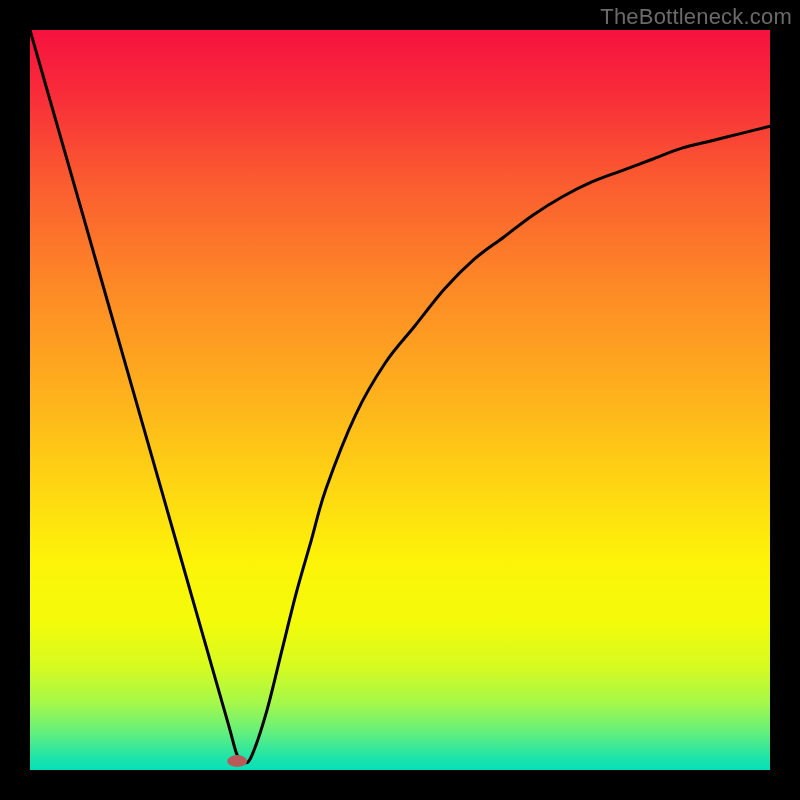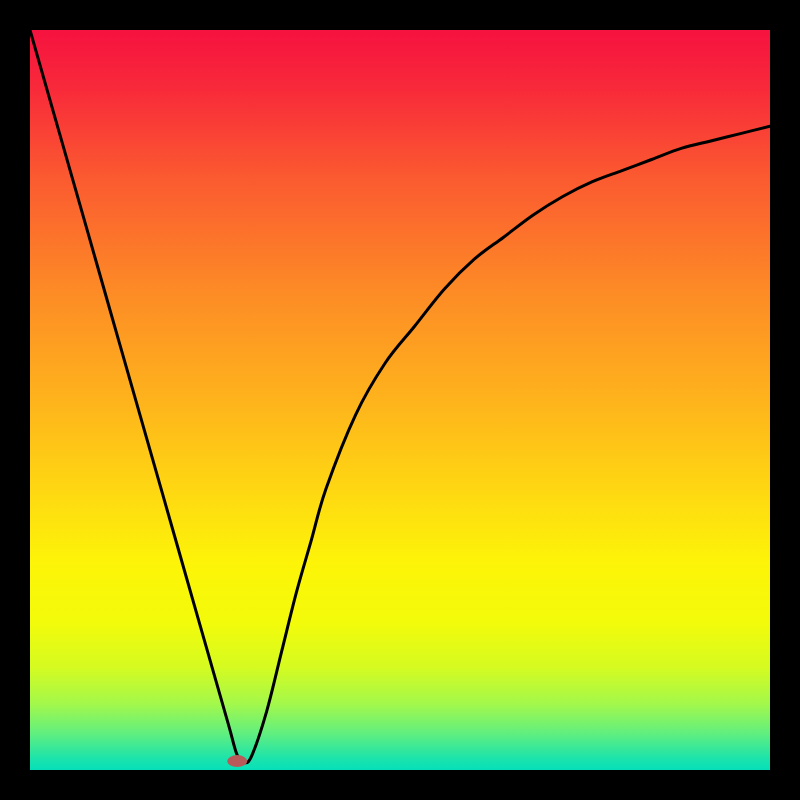--- a/index.html
+++ b/index.html
@@ -59,13 +59,14 @@
             <stop offset="95%" stop-color="#62ef7e"></stop>
             <stop offset="98.5%" stop-color="#1be3ac"></stop>
             <stop offset="100%" stop-color="#06dfba"></stop>
           </linearGradient>
       </defs>
       <rect id="bg-rect" x="0" y="0" width="740" height="740" fill="url(#bg-grad)"></rect>
       <path id="curve-path" d="M 0 0 C 2.466666666666667 8.633333333333326 9.866666666666667 34.53333333333329 14.8 51.799999999999955 C 19.733333333333334 69.06666666666662 24.666666666666668 86.33333333333336 29.6 103.60000000000002 C 34.53333333333333 120.86666666666669 39.46666666666667 138.1333333333333 44.4 155.39999999999998 C 49.33333333333333 172.66666666666666 54.266666666666666 189.93333333333337 59.2 207.20000000000005 C 64.13333333333334 224.46666666666673 69.06666666666666 241.73333333333335 74 259 C 78.93333333333334 276.26666666666665 83.86666666666666 293.53333333333336 88.8 310.8 C 93.73333333333333 328.06666666666666 98.66666666666667 345.3333333333333 103.60000000000001 362.59999999999997 C 108.53333333333335 379.8666666666666 113.46666666666667 397.1333333333333 118.4 414.4 C 123.33333333333334 431.66666666666663 128.26666666666665 448.93333333333334 133.2 466.2 C 138.13333333333333 483.46666666666664 143.06666666666666 500.73333333333335 148 518 C 152.93333333333334 535.2666666666667 157.86666666666667 552.5333333333333 162.8 569.8 C 167.73333333333335 587.0666666666666 172.66666666666666 604.3333333333334 177.6 621.6 C 182.53333333333333 638.8666666666667 188.7 660.45 192.4 673.4 C 196.10000000000002 686.3499999999999 197.33333333333334 690.6666666666666 199.8 699.3 C 202.26666666666668 707.9333333333333 204.73333333333335 719.6500000000001 207.20000000000002 725.2 C 209.66666666666669 730.75 212.13333333333333 732.6 214.6 732.6 C 217.06666666666666 732.6 218.3 733.8333333333334 222 725.2 C 225.7 716.5666666666667 231.86666666666667 698.0666666666666 236.8 680.8 C 241.73333333333335 663.5333333333333 246.66666666666669 641.3333333333334 251.60000000000002 621.6 C 256.53333333333336 601.8666666666667 261.46666666666664 580.9 266.4 562.4 C 271.3333333333333 543.9 276.26666666666665 527.8666666666667 281.2 510.6 C 286.1333333333333 493.33333333333337 288.6 479.76666666666665 296 458.8 C 303.4 437.83333333333337 315.73333333333335 405.7666666666667 325.6 384.8 C 335.4666666666667 363.8333333333333 345.3333333333333 347.79999999999995 355.2 332.99999999999994 C 365.06666666666666 318.19999999999993 374.93333333333334 308.3333333333333 384.8 296 C 394.6666666666667 283.6666666666667 404.53333333333336 270.1 414.40000000000003 259 C 424.2666666666667 247.9 434.1333333333333 238.03333333333336 444 229.40000000000003 C 453.8666666666667 220.7666666666667 463.73333333333335 214.60000000000005 473.6 207.20000000000005 C 483.4666666666667 199.80000000000004 493.33333333333337 191.78333333333333 503.20000000000005 185 C 513.0666666666667 178.21666666666667 522.9333333333333 172.05 532.8 166.5 C 542.6666666666666 160.95 552.5333333333333 156.01666666666662 562.4 151.69999999999993 C 572.2666666666667 147.38333333333324 582.1333333333333 144.2999999999999 592 140.5999999999999 C 601.8666666666667 136.89999999999992 611.7333333333333 133.2 621.6 129.5 C 631.4666666666667 125.80000000000001 641.3333333333334 121.4833333333333 651.2 118.39999999999998 C 661.0666666666667 115.31666666666665 670.9333333333334 113.46666666666665 680.8000000000001 111 C 690.6666666666667 108.53333333333335 700.5333333333333 106.06666666666668 710.4 103.60000000000002 C 720.2666666666667 101.13333333333337 735.0666666666666 97.43333333333338 740 96.20000000000005" fill="none" stroke="#000" stroke-width="3" stroke-linejoin="round" stroke-linecap="round"></path>
       <ellipse id="marker-ell" cx="207.20000000000002" cy="731.12" rx="10" ry="6" fill="#b85a5a"></ellipse>
     </svg>
   </div>
+  <div class="watermark">TheBottleneck.com</div>
 </div>
 
 </body></html>

